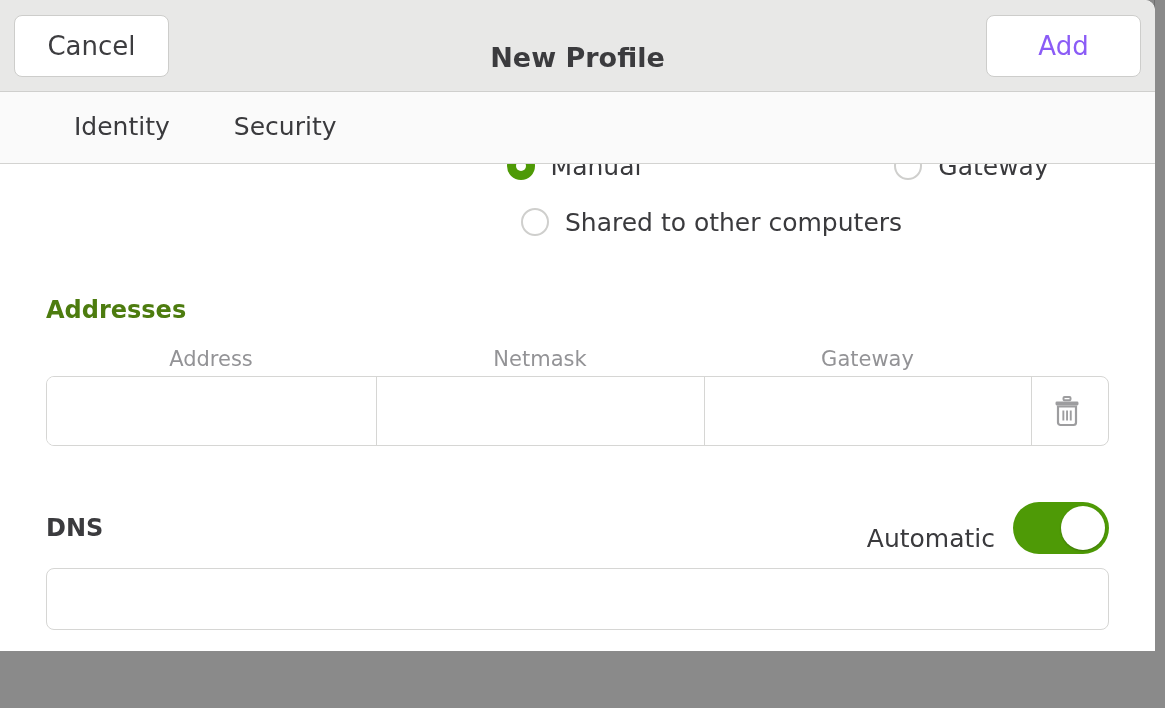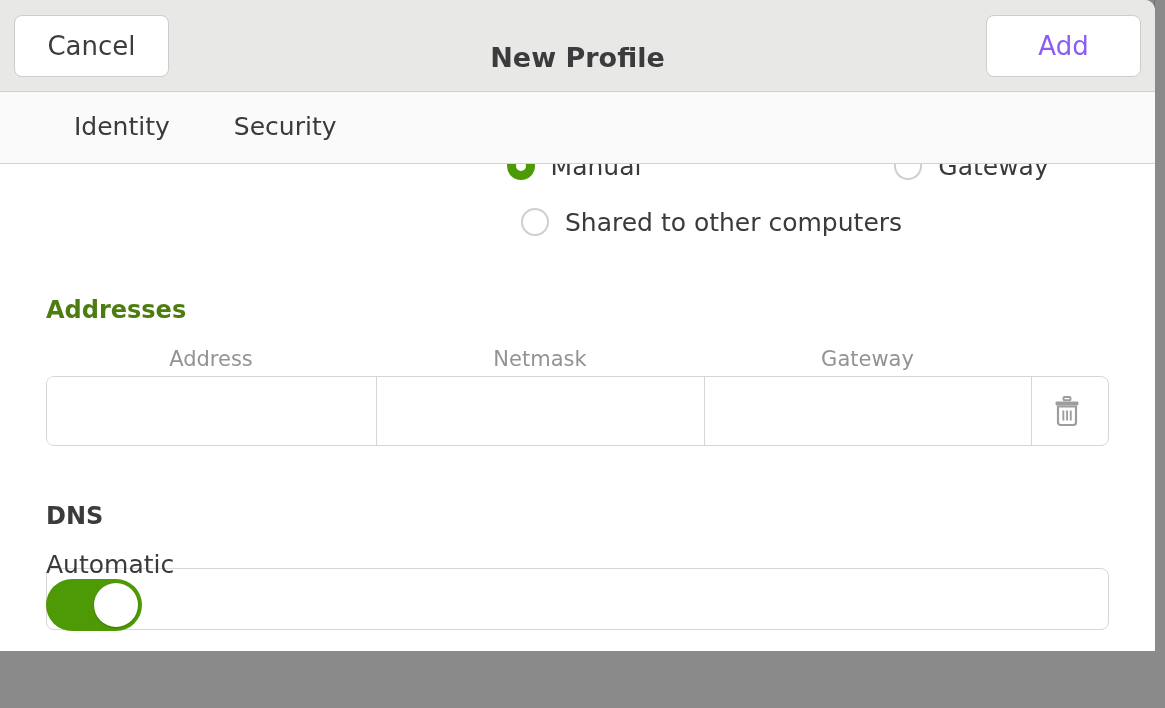--- a/index.html
+++ b/index.html
@@ -244,24 +244,23 @@
     display: flex;
     align-items: center;
     justify-content: center;
     cursor: pointer;
     background: #ffffff;
   }
 
   
   .dns-row {
     display: flex;
-    align-items: flex-start;
+    align-items: center;
     margin-top: 56px;
     height: 52px;
-    flex-direction: column;
   }
   .dns-title {
     font-size: 24px;
     font-weight: bold;
     color: #3b3b3e;
   }
   .dns-spacer { flex: 1 1 auto; }
   .dns-auto-label {
     font-size: 25px;
     color: #3a3a3d;

